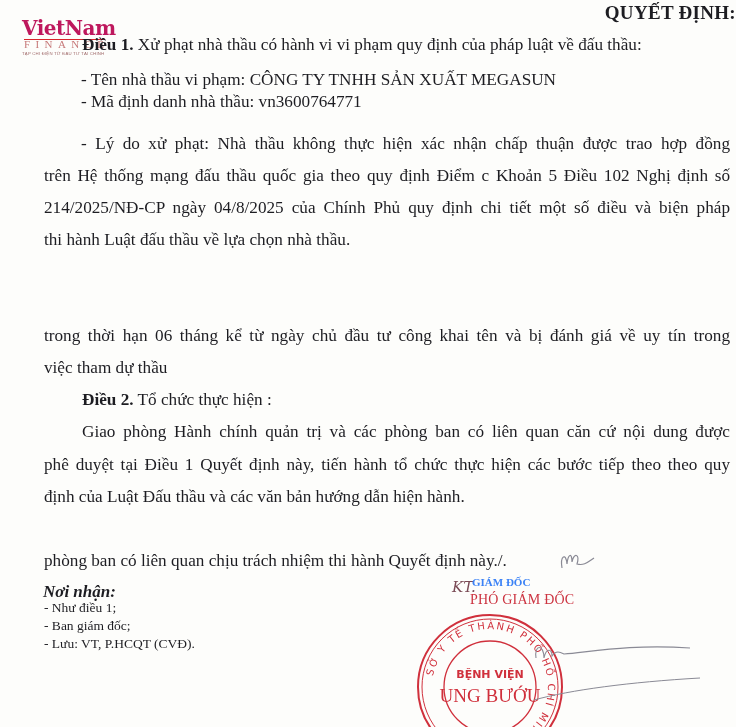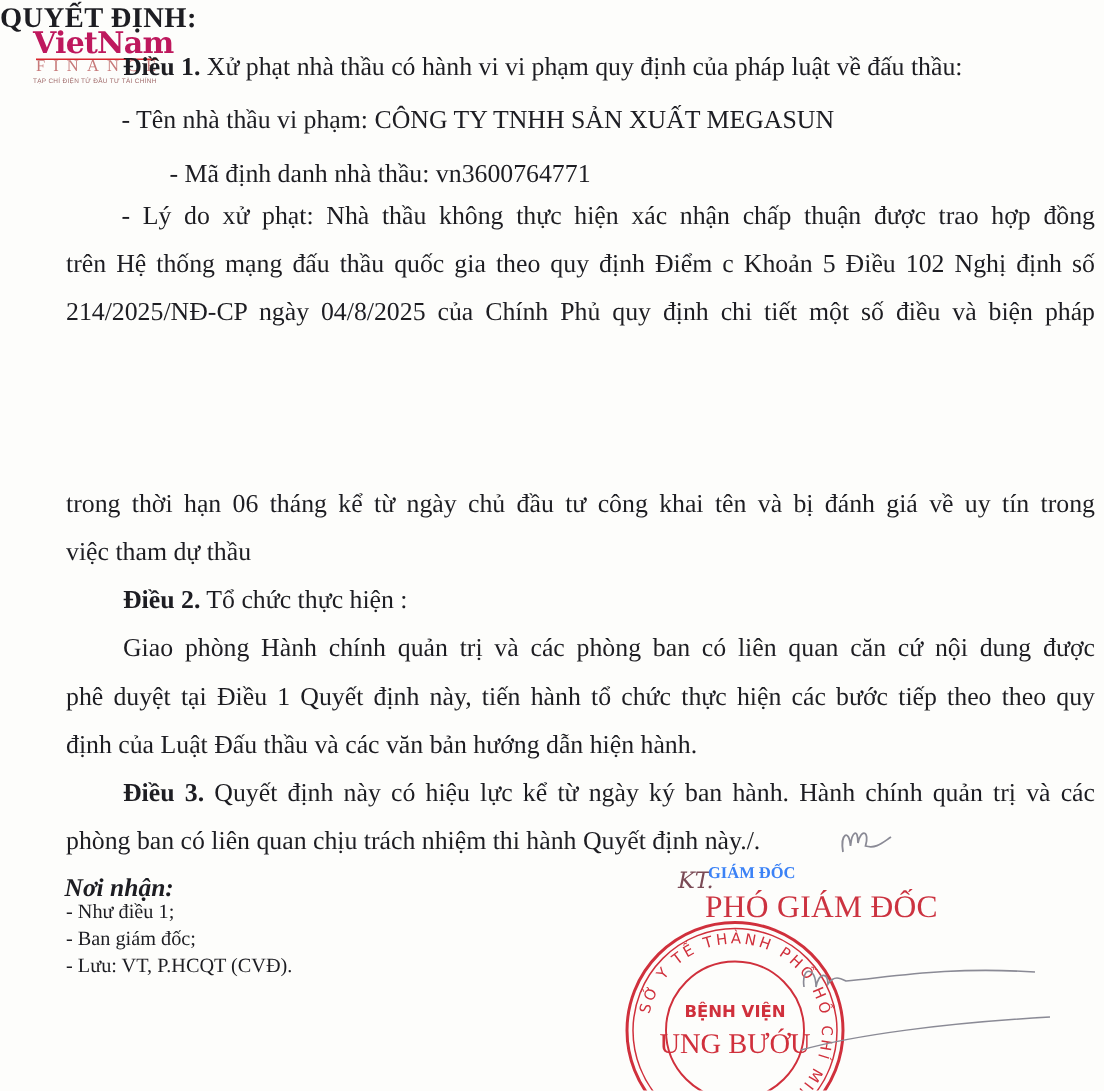--- a/index.html
+++ b/index.html
@@ -10,21 +10,21 @@
       color: #1d1d22;
       position: relative;
     }
     .page { position: absolute; inset: 0; }
     .line {
       position: absolute; white-space: nowrap;
       font-size: 17.2px; line-height: 20px;
     }
     .justify { text-align: justify; text-align-last: justify; }
     .title {
-      position: absolute; top: 2px; left: 0; width: 736px; text-align: left;
+      position: absolute; top: 2px; left: 0; width: 736px; text-align: right;
       font-weight: bold; font-size: 19px; letter-spacing: 0.3px;
     }
     b { font-weight: bold; }
     
     .logo { position: absolute; left: 22px; top: 18px; width: 100px; height: 44px; }
     .logo-main {
       position: absolute; left: 0; top: 0;
       font-family: "DejaVu Serif", serif; font-weight: bold;
       font-size: 20px; color: #be185d; letter-spacing: -0.5px; line-height: 20px;
     }
@@ -45,60 +45,58 @@
     
     .recv-title { position: absolute; left: 43px; top: 582px; font-style: italic; font-weight: bold; font-size: 17px; }
     .recv-item { position: absolute; left: 44px; font-size: 13.5px; line-height: 16px; white-space: nowrap; }
     
     .kt {
       position: absolute; left: 452px; top: 578px;
       font-family: "DejaVu Serif", serif; font-style: italic;
       font-size: 15px; color: #7a4a55;
     }
     .sig-title { position: absolute; left: 472px; top: 576px; font-weight: bold; font-size: 11px; color: #3b82f6; }
-    .sig-sub { position: absolute; left: 470px; top: 592px; font-size: 21px; color: #cc3340; letter-spacing: 0.2px; }
+    .sig-sub { position: absolute; left: 470px; top: 592px; font-size: 14px; color: #cc3340; letter-spacing: 0.2px; }
     .stamp { position: absolute; left: 415px; top: 612px; width: 150px; height: 150px; }
     .scribble { position: absolute; }
   </style>
 </head>
 <body>
 
 <div class="page">
 
   <div class="logo">
     <div class="logo-main">VietNam</div>
     <div class="logo-sub">FINANCE</div>
     <div class="logo-tag">TẠP CHÍ ĐIỆN TỬ ĐẦU TƯ TÀI CHÍNH</div>
   </div>
 
   <div class="title">QUYẾT ĐỊNH:</div>
 
   <div class="line" style="left:82px; top:35px;">
     <b>Điều 1.</b><span> Xử phạt nhà thầu có hành vi vi phạm quy định của pháp luật về đấu thầu:</span>
   </div>
   <div class="line" style="left:81px; top:70px;">- Tên nhà thầu vi phạm: CÔNG TY TNHH SẢN XUẤT MEGASUN</div>
-  <div class="line" style="left:81px; top:106px;margin-left:32px;">- Mã định danh nhà thầu: vn3600764771</div>
+  <div class="line" style="left:81px; top:92px;">- Mã định danh nhà thầu: vn3600764771</div>
 
   <div class="line justify" style="left:81px; top:134px; width:649px;">- Lý do xử phạt: Nhà thầu không thực hiện xác nhận chấp thuận được trao hợp đồng</div>
   <div class="line justify" style="left:44px; top:166px; width:686px;">trên Hệ thống mạng đấu thầu quốc gia theo quy định Điểm c Khoản 5 Điều 102 Nghị định số</div>
   <div class="line justify" style="left:44px; top:198px; width:686px;">214/2025/NĐ-CP ngày 04/8/2025 của Chính Phủ quy định chi tiết một số điều và biện pháp</div>
+  <div class="line" style="left:44px; top:230px;">thi hành Luật đấu thầu về lựa chọn nhà thầu.</div>
 
   <div class="line justify" style="left:44px; top:326px; width:686px;">trong thời hạn 06 tháng kể từ ngày chủ đầu tư công khai tên và bị đánh giá về uy tín trong</div>
   <div class="line" style="left:44px; top:358px;">việc tham dự thầu</div>
 
   <div class="line" style="left:82px; top:390px;">
     <b>Điều 2.</b><span> Tổ chức thực hiện :</span>
   </div>
   <div class="line justify" style="left:82px; top:422px; width:648px;">Giao phòng Hành chính quản trị và các phòng ban có liên quan căn cứ nội dung được</div>
   <div class="line justify" style="left:44px; top:455px; width:686px;">phê duyệt tại Điều 1 Quyết định này, tiến hành tổ chức thực hiện các bước tiếp theo theo quy</div>
   <div class="line" style="left:44px; top:487px;">định của Luật Đấu thầu và các văn bản hướng dẫn hiện hành.</div>
 
-  <div class="line justify" style="left:82px; top:519px; width:648px;">
-    <b>Điều 3.</b><span> Quyết định này có hiệu lực kể từ ngày ký ban hành. Hành chính quản trị và các</span>
-  </div>
   <div class="line" style="left:44px; top:551px;">phòng ban có liên quan chịu trách nhiệm thi hành Quyết định này./.</div>
 
   <svg class="scribble" style="left:558px; top:546px;" width="40" height="30">
     <path d="M4 22 C2 10, 8 6, 9 18 C10 8, 14 6, 14 16 C16 6, 22 8, 19 18 C26 20, 30 16, 36 12" stroke="#8a8a95" stroke-width="1.2" fill="none"></path>
   </svg>
 
   <div class="recv-title">Nơi nhận:</div>
   <div class="recv-item" style="top:600px;">- Như điều 1;</div>
   <div class="recv-item" style="top:618px;">- Ban giám đốc;</div>
   <div class="recv-item" style="top:636px;">- Lưu: VT, P.HCQT (CVĐ).</div>

